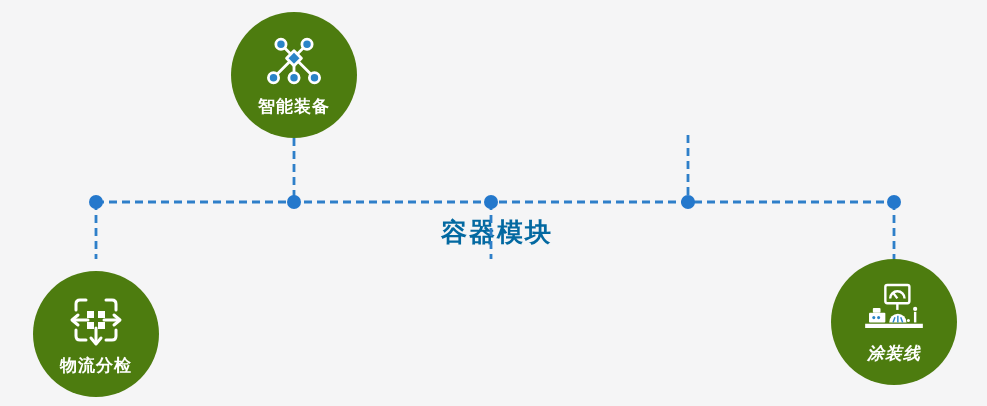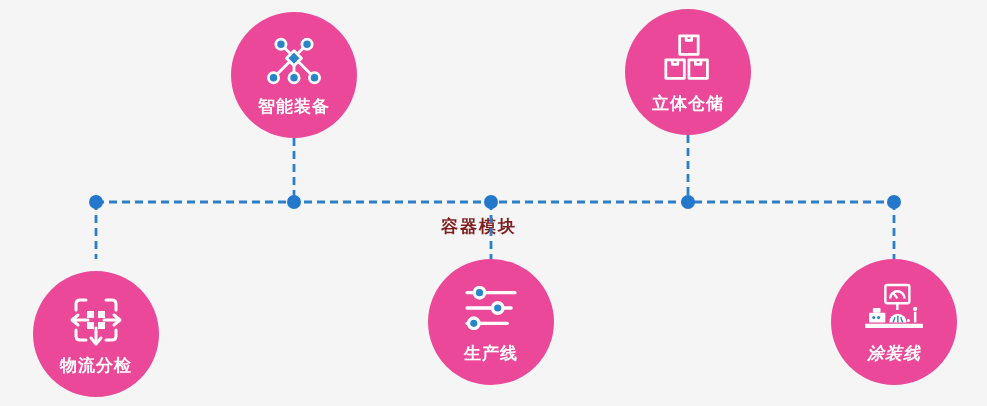--- a/index.html
+++ b/index.html
@@ -10,24 +10,24 @@
     width: 987px;
     height: 406px;
     background: #f5f5f6;
     overflow: hidden;
   }
 
   .watermark {
     position: absolute;
     left: 441px;
     top: 215px;
-    font-size: 17px;
+    font-size: 26px;
     font-weight: bold;
     letter-spacing: 2px;
-    color: #7f1d1d;
+    color: #0369a1;
     z-index: 1;
     user-select: none;
   }
 
   .connectors {
     position: absolute;
     left: 0;
     top: 0;
     z-index: 2;
   }
@@ -40,21 +40,21 @@
   .connectors .dot {
     fill: #2478cc;
     stroke: none;
   }
 
   .node {
     position: absolute;
     width: 126px;
     height: 126px;
     border-radius: 50%;
-    background: #ec4899;
+    background: #4d7c0f;
     display: flex;
     flex-direction: column;
     align-items: center;
     justify-content: center;
     z-index: 3;
     cursor: pointer;
   }
   .node .icon-wrap {
     height: 56px;
     display: flex;
@@ -115,35 +115,20 @@
           <circle cx="46" cy="11" r="5.5"></circle>
           <circle cx="10" cy="47" r="5.5"></circle>
           <circle cx="32" cy="47" r="5.5"></circle>
           <circle cx="54" cy="47" r="5.5"></circle>
         </g>
       </svg>
     </div>
     <span class="label">智能装备</span>
   </div>
 
-  <div class="node node--warehouse">
-    <div class="icon-wrap">
-      <svg viewBox="0 0 56 52" width="52" height="48">
-        <g fill="none" stroke="#fff" stroke-width="3" stroke-linejoin="round">
-          <rect x="19" y="2" width="20" height="20"></rect>
-          <path d="M26 2 v5 h6 v-5"></path>
-          <rect x="4" y="28" width="20" height="20"></rect>
-          <path d="M11 28 v5 h6 v-5"></path>
-          <rect x="29" y="28" width="20" height="20"></rect>
-          <path d="M36 28 v5 h6 v-5"></path>
-        </g>
-      </svg>
-    </div>
-    <span class="label">立体仓储</span>
-  </div>
 
   <div class="node node--logistics">
     <div class="icon-wrap">
       <svg viewBox="0 0 56 56" width="56" height="56">
         <g fill="none" stroke="#fff" stroke-width="3" stroke-linecap="round" stroke-linejoin="round">
           <path d="M8 18 V12 Q8 8 12 8 H18"></path>
           <path d="M38 8 H44 Q48 8 48 12 V18"></path>
           <path d="M48 38 V44 Q48 48 44 48 H38"></path>
           <path d="M18 48 H12 Q8 48 8 44 V38"></path>
           <path d="M20 28 H5"></path>
@@ -157,37 +142,20 @@
           <rect x="19" y="19" width="7" height="7"></rect>
           <rect x="30" y="19" width="7" height="7"></rect>
           <rect x="19" y="30" width="7" height="7"></rect>
           <rect x="30" y="30" width="7" height="7"></rect>
         </g>
       </svg>
     </div>
     <span class="label">物流分检</span>
   </div>
 
-  <div class="node node--prod">
-    <div class="icon-wrap">
-      <svg viewBox="0 0 56 46" width="54" height="44">
-        <g stroke="#fff" stroke-width="3.5" stroke-linecap="round">
-          <line x1="3" y1="7" x2="53" y2="7"></line>
-          <line x1="3" y1="23" x2="49" y2="23"></line>
-          <line x1="3" y1="39" x2="45" y2="39"></line>
-        </g>
-        <g fill="#2a84c8" stroke="#fff" stroke-width="3.5">
-          <circle cx="16" cy="7" r="5.5"></circle>
-          <circle cx="35" cy="23" r="5.5"></circle>
-          <circle cx="10" cy="39" r="5.5"></circle>
-        </g>
-      </svg>
-    </div>
-    <span class="label">生产线</span>
-  </div>
 
   <div class="node node--coating">
     <div class="icon-wrap">
       <svg viewBox="0 0 64 52" width="62" height="50">
         <g fill="none" stroke="#fff" stroke-width="2.5">
           <rect x="23" y="2" width="25" height="19" rx="2"></rect>
           <path d="M28 16 A7.5 7.5 0 0 1 43 16"></path>
           <line x1="35.5" y1="16" x2="31" y2="10"></line>
           <line x1="35.5" y1="21" x2="35.5" y2="28"></line>
           <line x1="54" y1="30" x2="54" y2="41"></line>

